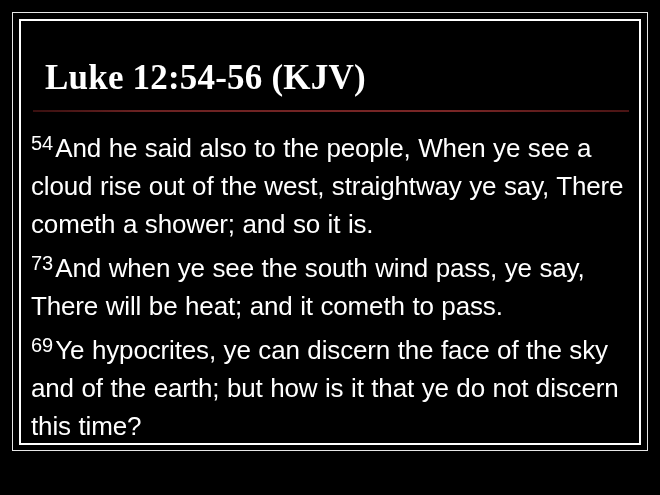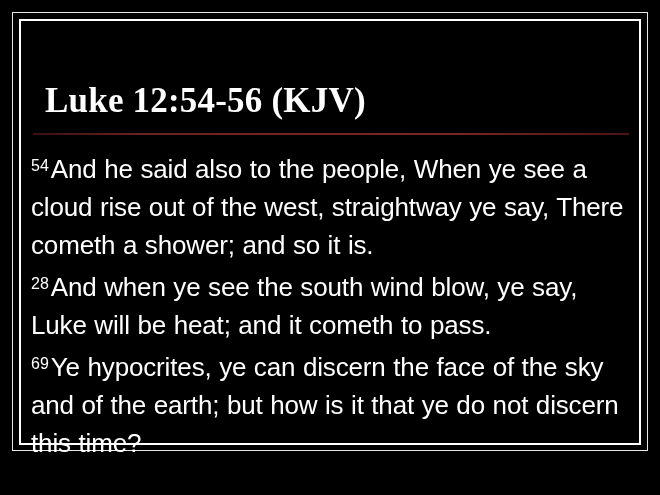--- a/index.html
+++ b/index.html
@@ -42,21 +42,21 @@
     right: 19px;
     bottom: 50px;
     border: 2px solid #ffffff;
     box-sizing: border-box;
     pointer-events: none;
   }
 
   .content {
     position: absolute;
     left: 31px;
-    top: 35px;
+    top: 12px;
     width: 604px;
     box-sizing: border-box;
   }
 
   .slide-title {
     font-family: "Liberation Serif", "DejaVu Serif", serif;
     font-weight: bold;
     font-size: 35px;
     line-height: 42px;
     color: #ffffff;
@@ -87,21 +87,21 @@
     padding: 0;
     letter-spacing: -0.15px;
     word-spacing: 0.5px;
   }
 
   .verse + .verse {
     margin-top: 1px;
   }
 
   .vnum {
-    font-size: 16px;
+    font-size: 20px;
     vertical-align: 7px;
     letter-spacing: 0px;
     padding-right: 2px;
   }
 </style>
 </head>
 <body>
 
 <div class="slide">
 
@@ -114,21 +114,21 @@
 
     <div class="title-rule"></div>
 
     <div class="body-block">
 
       <p class="verse">
         <sup class="vnum">54</sup><span>And he said also to the people, When ye see a cloud rise out of the west, straightway ye say, There cometh a shower; and so it is.</span>
       </p>
 
       <p class="verse">
-        <sup class="vnum">28</sup><span>And when ye see the south wind blow, ye say, Luke will be heat; and it cometh to pass.</span>
+        <sup class="vnum">73</sup><span>And when ye see the south wind pass, ye say, There will be heat; and it cometh to pass.</span>
       </p>
 
       <p class="verse">
         <sup class="vnum">69</sup><span>Ye hypocrites, ye can discern the face of the sky and of the earth; but how is it that ye do not discern this time?</span>
       </p>
 
     </div>
   </div>
 </div>
 

